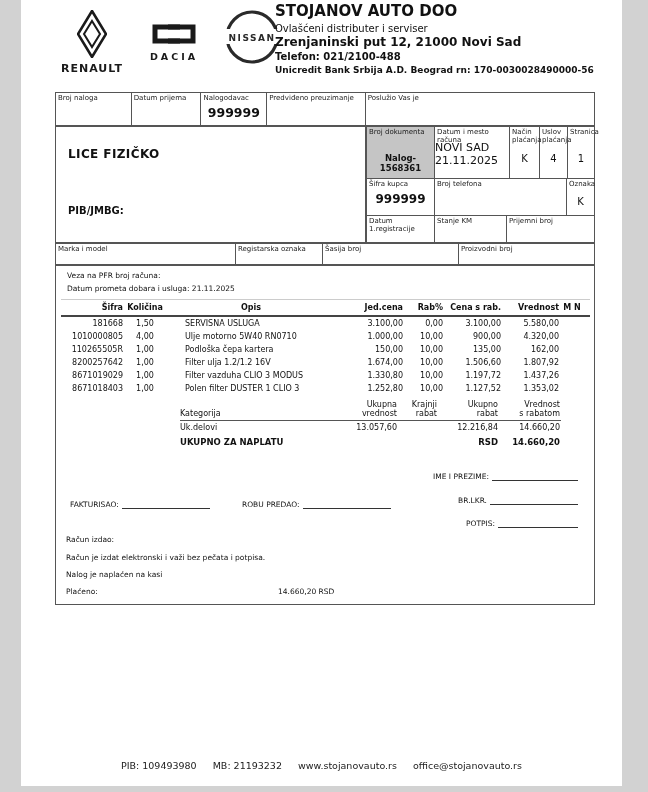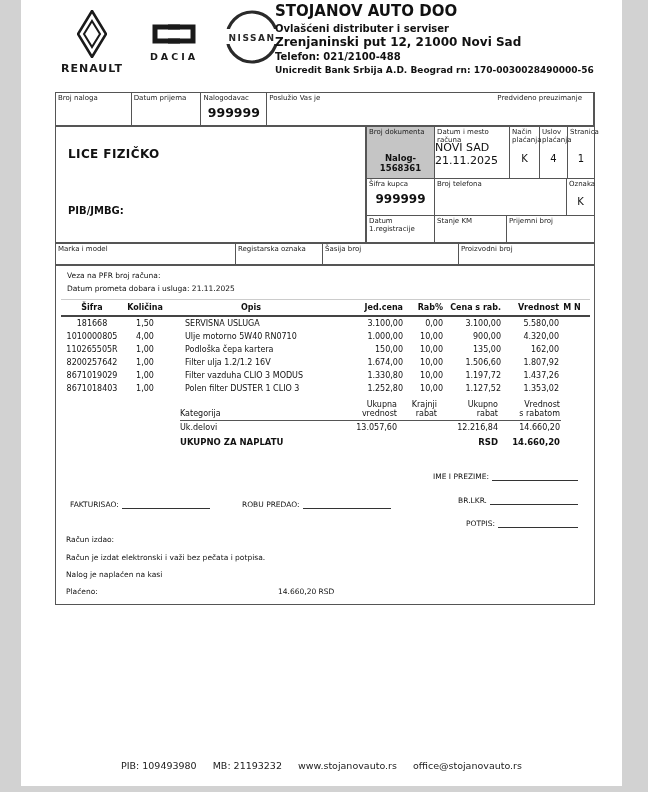--- a/index.html
+++ b/index.html
@@ -10,21 +10,21 @@
   .lbl{font-size:7px;color:#222;line-height:8px}
   .cell{position:relative;box-sizing:border-box}
   .cell .lbl{position:absolute;top:1px;left:2px;right:1px}
   .br{border-right:1px solid #555}
   .bb{border-bottom:1px solid #555}
   
   .brandblk{text-align:center}
   .brandlabel{font-weight:bold;color:#1a1a1a}
   .company{left:254px;top:2px;width:360px;text-align:left;white-space:nowrap}
   .co-name{font-size:15px;font-weight:bold}
-  .co-sub{font-size:10px;font-weight:bold;margin-top:3px}
+  .co-sub{font-size:10px;font-weight:normal;margin-top:3px}
   .co-addr{font-size:12px;font-weight:bold;margin-top:1px}
   .co-tel{font-size:10px;font-weight:bold;margin-top:2px}
   .co-bank{font-size:9px;font-weight:bold;margin-top:3px}
   
   .r1{left:34px;top:92px;width:540px;height:34px;display:flex}
   .bigval{font-weight:bold;font-size:12.5px;text-align:center;margin-top:12px}
   .custbox{left:34px;top:126px;width:311px;height:117px}
   .custname{left:12px;top:20px;font-weight:bold;font-size:12px;letter-spacing:.4px}
   .custpib{left:12px;top:78px;font-weight:bold;font-size:10px}
   .grid{left:345px;top:126px;width:229px;height:117px}
@@ -32,21 +32,21 @@
   .gval{text-align:center;font-size:10px}
   .gvalL{text-align:left;font-size:11px;line-height:13px}
   .graycell{background:#c5c5c5}
   .vrow{left:34px;top:243px;width:540px;height:22px;display:flex}
   
   .bodybox{left:34px;top:265px;width:540px;height:340px;position:absolute;border:1px solid #555;box-sizing:border-box}
   .small{font-size:7.5px}
   .items{left:5px;top:33px;width:529px}
   .it-head{display:flex;font-weight:bold;font-size:8px;border-top:1px solid #ccc;border-bottom:2px solid #444;padding:3px 0 3px}
   .it-row{display:flex;font-size:8px;line-height:13px}
-  .c0{width:62px;text-align:center}
+  .c0{width:62px;text-align:right}
   .c1{width:44px;text-align:center}
   .c2{width:168px;box-sizing:border-box}
   .it-head .c2{text-align:center}
   .it-row .c2{padding-left:18px}
   .c3{width:68px;text-align:right}
   .c4{width:40px;text-align:right}
   .c5{width:58px;text-align:right}
   .c6{width:58px;text-align:right}
   .c7{width:26px;text-align:center}
   .totals{left:124px;top:134px;width:381px}
@@ -110,25 +110,25 @@
     <div class="cell br" style="width:76px">
       <span class="lbl">Broj naloga</span>
     </div>
     <div class="cell br" style="width:70px">
       <span class="lbl">Datum prijema</span>
     </div>
     <div class="cell br" style="width:66px">
       <span class="lbl">Nalogodavac</span>
       <div class="bigval">999999</div>
     </div>
+    <div class="cell br" style="width:99px">
+      <span class="lbl">Predviđeno preuzimanje</span>
+    </div>
     <div class="cell" style="width:229px">
       <span class="lbl">Poslužio Vas je</span>
-    </div>
-    <div class="cell br" style="width:99px">
-      <span class="lbl">Predviđeno preuzimanje</span>
     </div>
   </div>
 
   <div class="a custbox box">
     <div class="a custname">LICE FIZIČKO</div>
     <div class="a custpib">PIB/JMBG:</div>
   </div>
 
   <div class="a grid box">
     <div class="grow bb" style="height:51px">

